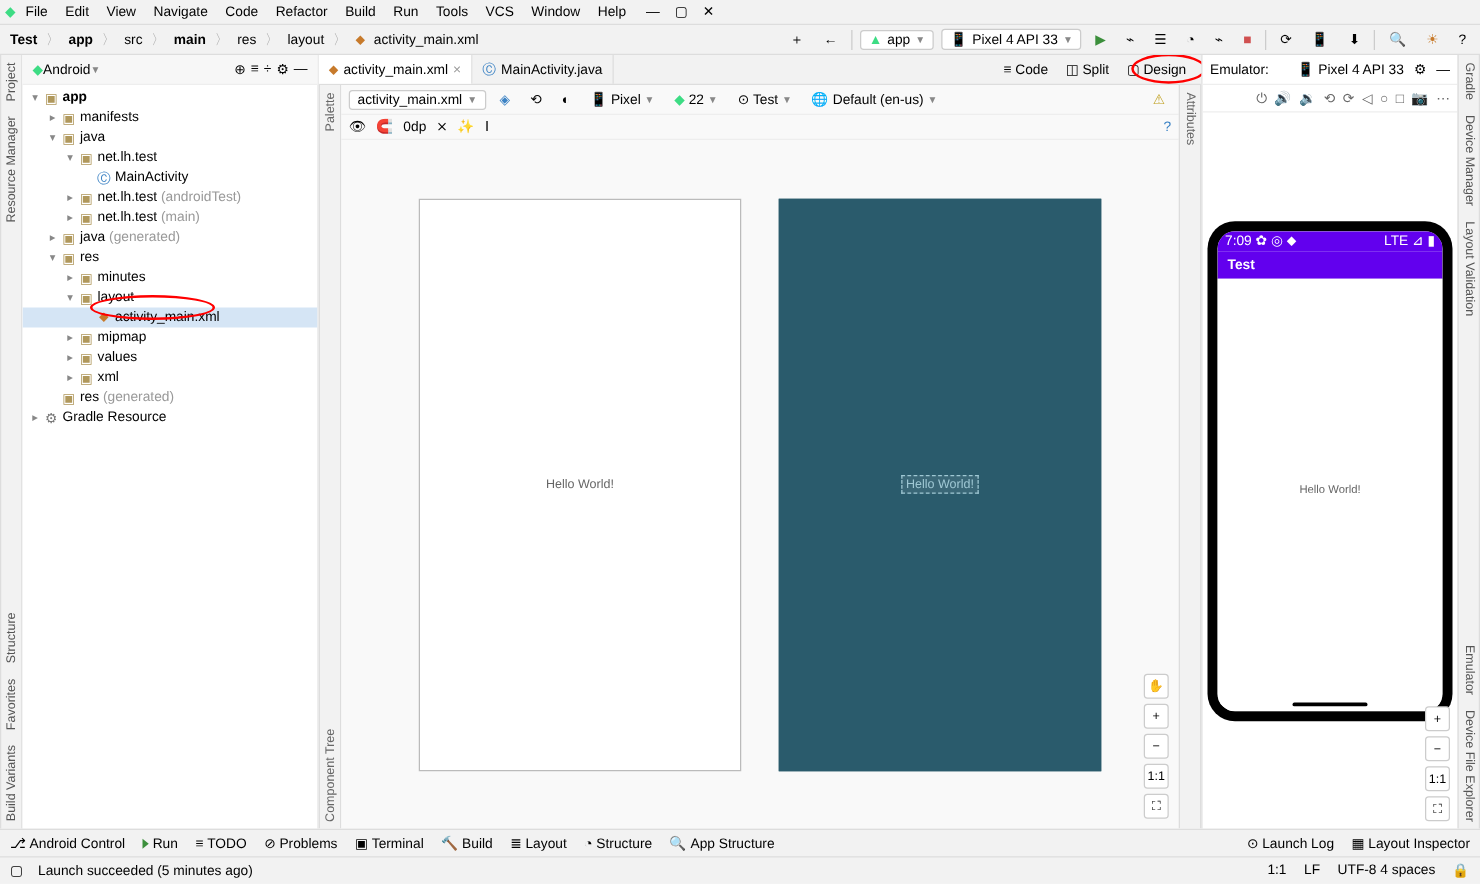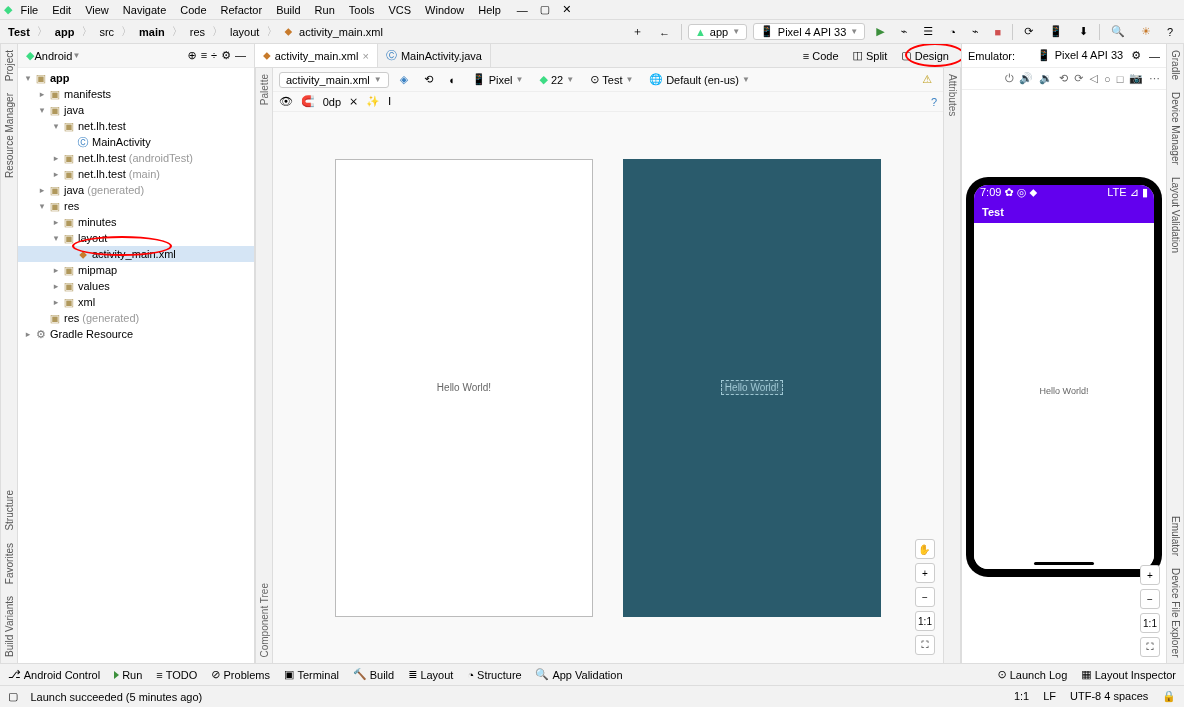--- a/index.html
+++ b/index.html
@@ -425,21 +425,21 @@
   <span>
       <span class="icon-tri" style="color:#3c8f3c"></span> 
       <span>Run</span>
     </span>
   <span>≡ <span>TODO</span></span>
   <span>⊘ <span>Problems</span></span>
   <span>▣ <span>Terminal</span></span>
   <span>🔨 <span>Build</span></span>
   <span>≣ <span>Layout</span></span>
   <span>◔ <span>Structure</span></span>
-  <span>🔍 <span>App Validation</span></span>
+  <span>🔍 <span>App Structure</span></span>
   <span style="flex:1"></span>
   <span>⊙ <span>Launch Log</span></span>
   <span>▦ <span>Layout Inspector</span></span>
 </div>
 
 <div class="bottom-statusbar">
   <span>▢</span>
   <span>Launch succeeded (5 minutes ago)</span>
   <div class="right-status">
     <span>1:1</span>

